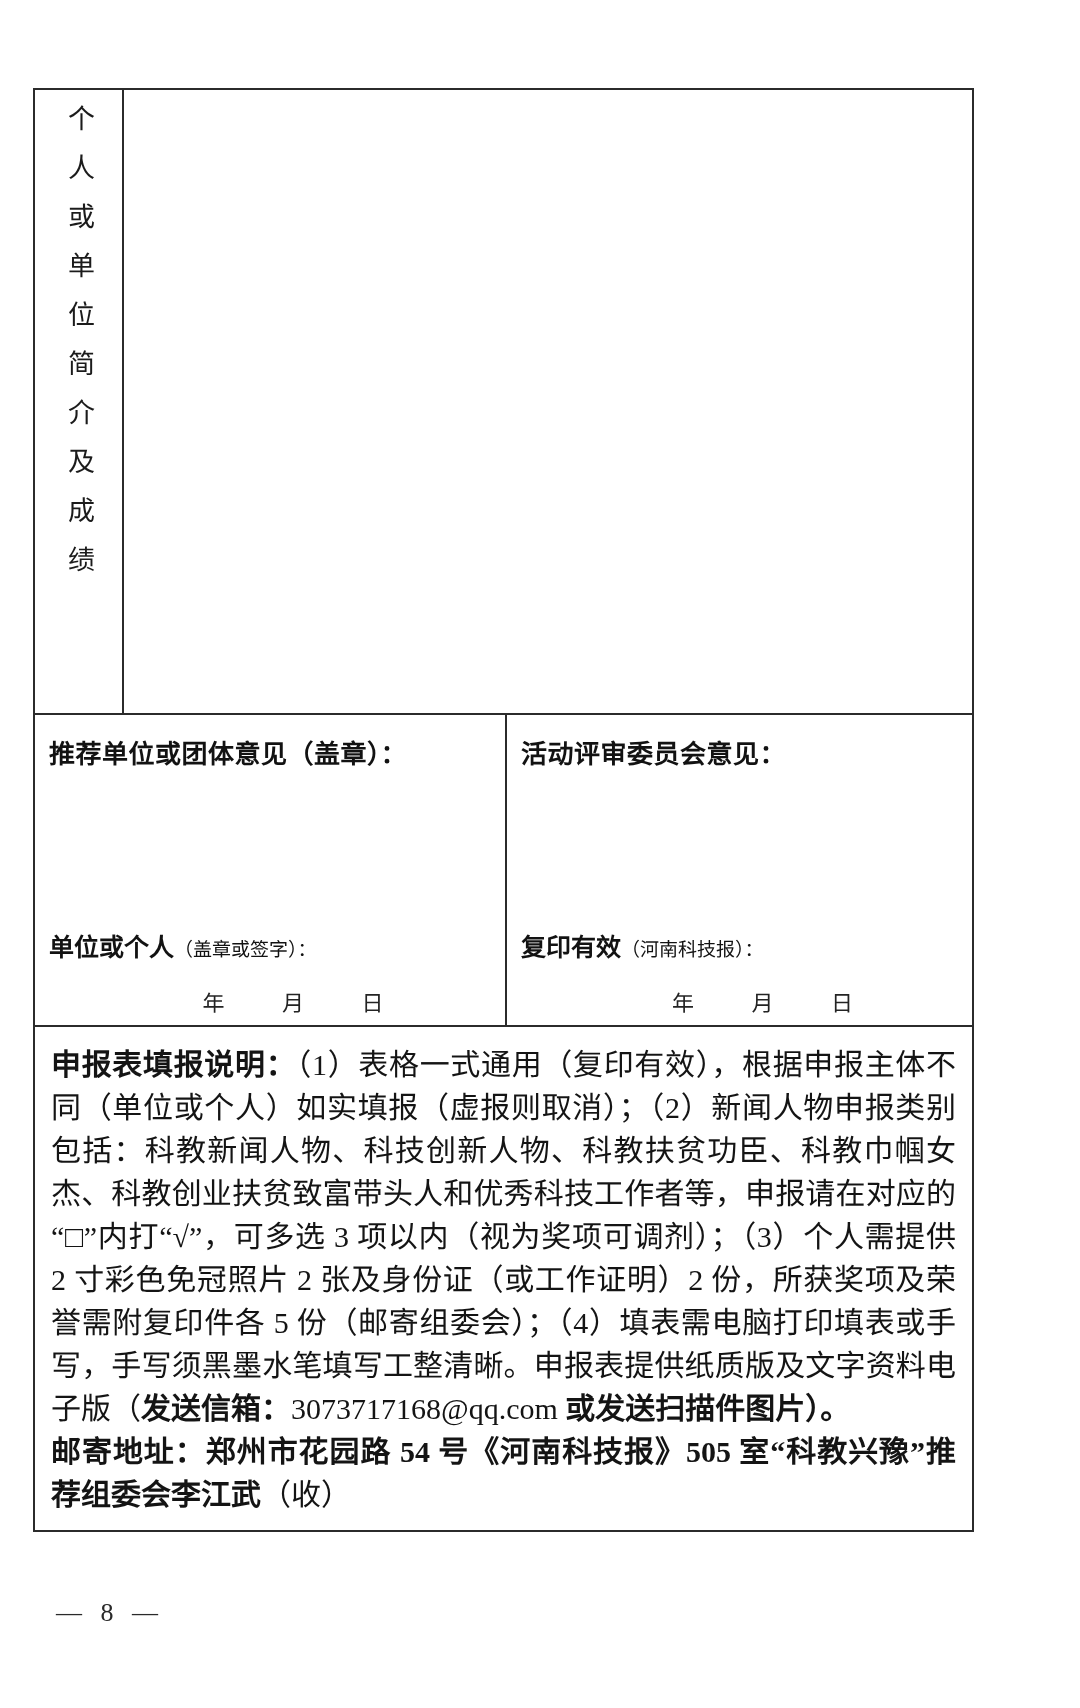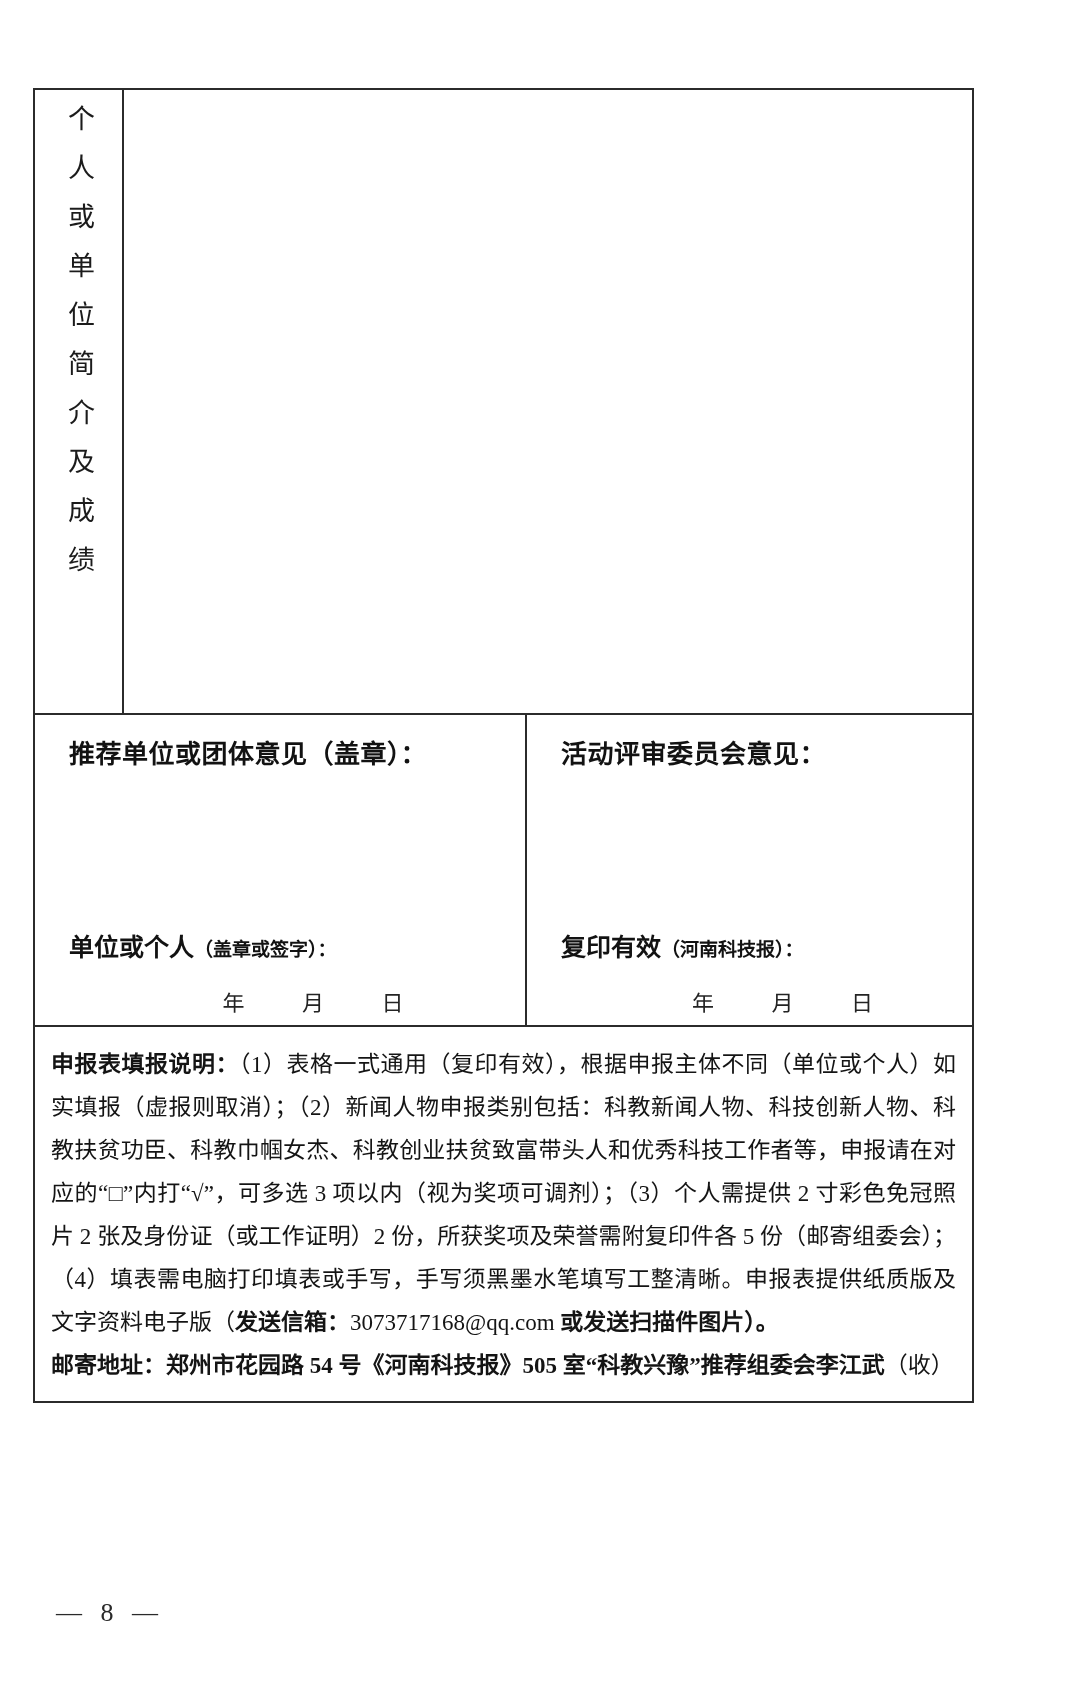--- a/index.html
+++ b/index.html
@@ -81,21 +81,20 @@
   .row-opinions {
     height: 312px;
     border-bottom: 2px solid #2b2b2b;
   }
 
   .opinion-cell {
     flex: 1 1 50%;
     box-sizing: border-box;
     position: relative;
     padding: 18px 0 0 14px;
-    margin-left: 20px;
   }
   .opinion-cell.left {
     border-right: 2px solid #2b2b2b;
     flex: 0 0 472px;
     width: 472px;
   }
 
   .opinion-title {
     font-size: 26px;
     font-weight: bold;
@@ -108,21 +107,21 @@
     position: absolute;
     left: 14px;
     bottom: 62px;
     font-size: 25px;
     font-weight: bold;
     color: #121212;
     white-space: nowrap;
   }
   .sign-line .paren {
     font-size: 19px;
-    font-weight: bold;
+    font-weight: normal;
     letter-spacing: 0;
   }
 
   .date-line {
     position: absolute;
     bottom: 8px;
     left: 0;
     width: 100%;
     text-align: center;
     font-size: 22px;
@@ -133,21 +132,21 @@
   .date-line span { margin: 0 26px; }
 
   
   .row-notes {
     display: block;
     padding: 16px 16px 14px 16px;
     box-sizing: border-box;
   }
 
   .notes-para {
-    font-size: 23px;
+    font-size: 30px;
     line-height: 43px;
     text-align: justify;
     text-justify: inter-ideograph;
     color: #141414;
     font-family: "Liberation Serif", "DejaVu Serif", serif;
     margin: 0;
     letter-spacing: 0px;
   }
   .notes-para b { font-weight: bold; }
   .mono-mail { font-family: "Liberation Serif", "DejaVu Serif", serif; }

